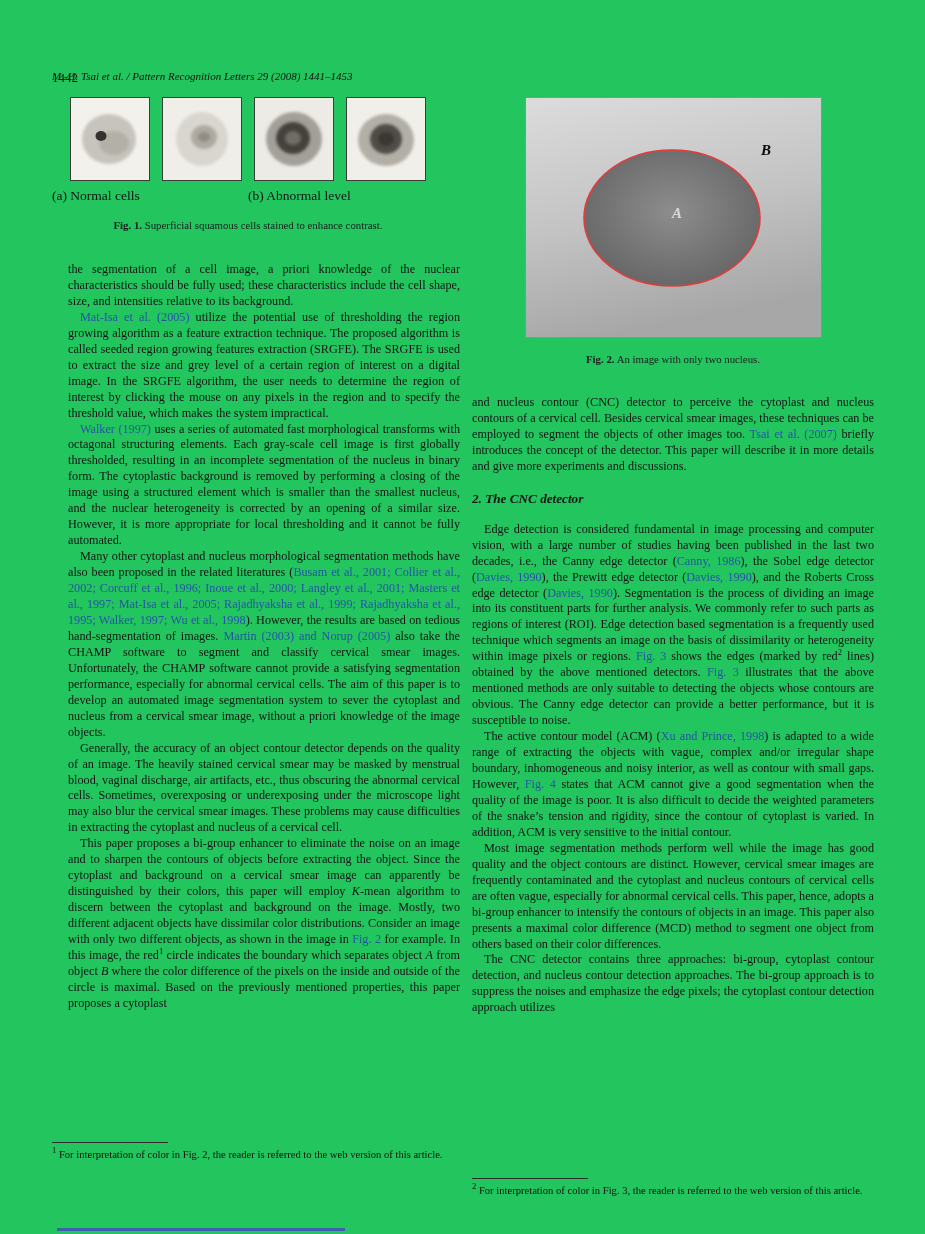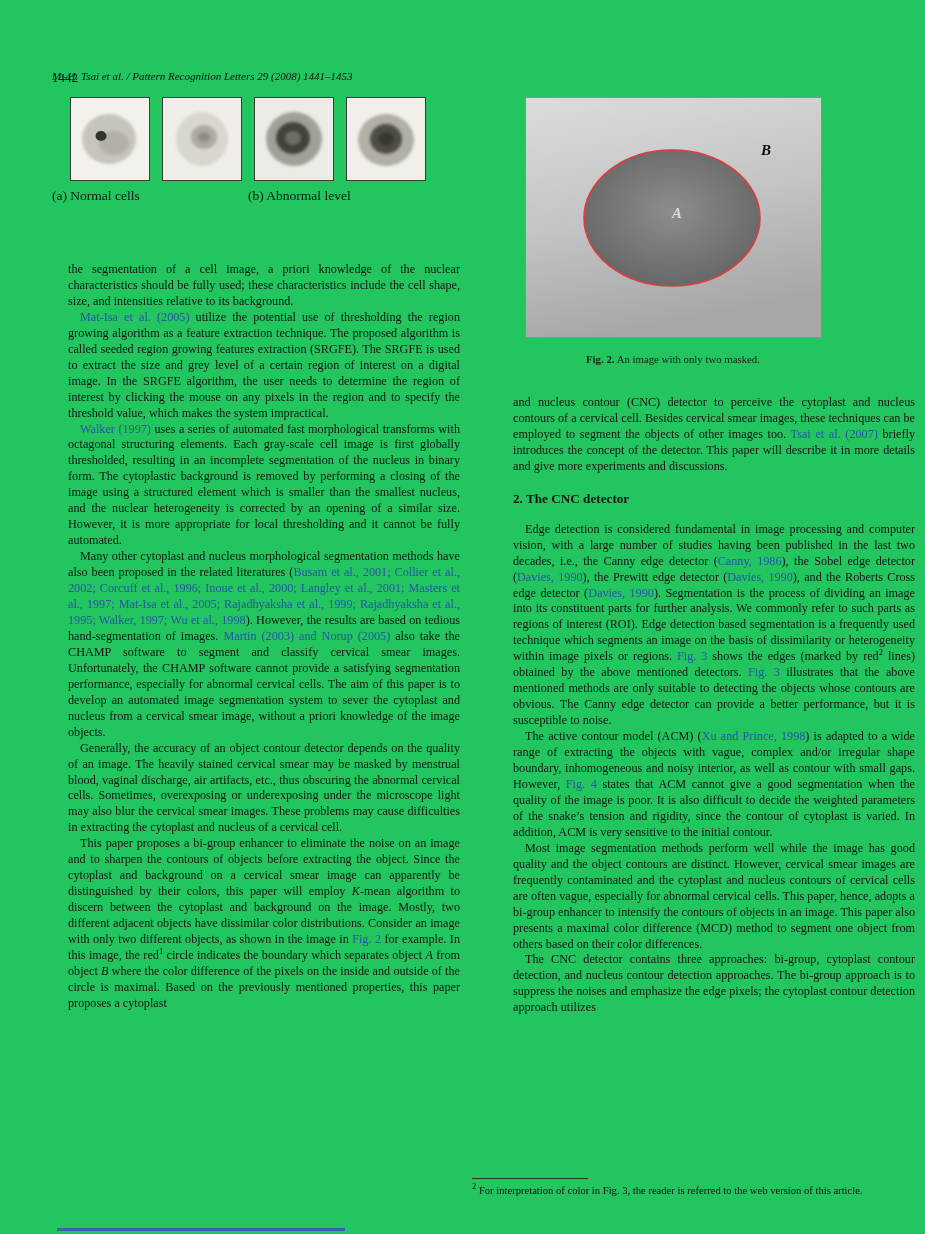--- a/index.html
+++ b/index.html
@@ -20,26 +20,26 @@
   .caption{margin-top:15px;text-align:center;font-size:10.8px;color:#1c1c1c;}
   .caption b{font-weight:bold;}
   
   .figure2{position:absolute;left:472px;top:97px;width:402px;margin:0;}
   .fig2-image{width:297px;height:241px;margin:0 auto;}
   .fig2-image svg{display:block;}
   .figtext{font-family:"Liberation Serif",serif;font-style:italic;font-weight:bold;font-size:15px;}
   
   .col{position:absolute;text-align:justify;font-size:12.2px;line-height:15.95px;}
   .col-left{left:52px;top:262px;width:392px;margin-left:16px;}
-  .col-right{left:472px;top:395px;width:402px;margin-left:41px;}
+  .col-right{left:472px;top:395px;width:402px;}
   p.para{margin:0;}
   p.para.indent{text-indent:12px;}
   a.cite{color:var(--link,#2456a6);text-decoration:none;cursor:pointer;}
   sup{font-size:8.5px;line-height:0;vertical-align:super;}
-  .section-heading{font-size:13.2px;font-weight:bold;margin:16px 0 15px 0;text-align:left;}
+  .section-heading{font-size:13.2px;font-weight:bold;margin:16px 0 15px 0;text-align:left;font-style:italic;}
   
   .footnote{position:absolute;width:392px;font-size:10.6px;line-height:13.2px;text-align:justify;color:#111;}
   .footnote p{margin:0;}
   .fn-left{left:52px;top:1142px;}
   .fn-right{left:472px;top:1178px;}
   .fn-rule{width:116px;border-top:1px solid #2b2b2b;margin-bottom:5px;}
   .bottom-rule{position:absolute;left:57px;top:1228px;width:288px;height:3px;background:#3c5fae;}
 </style>
 </head>
 <body>
@@ -103,20 +103,24 @@
           <ellipse cx="39" cy="42" rx="28" ry="26" fill="#b2afa7" filter="url(#f1d)"></ellipse>
           <ellipse cx="39" cy="41" rx="16" ry="15" fill="#504d47" filter="url(#f1d)"></ellipse>
           <ellipse cx="39" cy="41" rx="8" ry="7" fill="#3a3833" filter="url(#f1d)"></ellipse>
         </svg>
       </div>
     </div>
     <div class="fig1-labels">
       <span>(a) Normal cells</span>
       <span>(b) Abnormal level</span>
     </div>
+    <figcaption class="caption">
+      <b>Fig. 1.</b>
+      <span>Superficial squamous cells stained to enhance contrast.</span>
+    </figcaption>
   </figure>
 
   <figure class="figure2">
     <div class="fig2-image">
       <svg width="297" height="241" viewBox="0 0 297 241">
         <defs>
           <linearGradient id="bgGrad" x1="0" y1="0" x2="0.25" y2="1">
             <stop offset="0" stop-color="#dcdcdc"></stop>
             <stop offset="0.55" stop-color="#c3c3c3"></stop>
             <stop offset="1" stop-color="#a7a7a7"></stop>
@@ -127,21 +131,21 @@
           </radialGradient>
         </defs>
         <rect x="0.5" y="0.5" width="296" height="240" fill="url(#bgGrad)" stroke="#8f8f8f"></rect>
         <ellipse cx="147" cy="121" rx="88" ry="68" fill="url(#ellGrad)" stroke="#e23b3b" stroke-width="1.6"></ellipse>
         <text class="figtext" x="152" y="121" text-anchor="middle" fill="#d8d8d8">A</text>
         <text class="figtext" x="236" y="58" fill="#0a0a0a">B</text>
       </svg>
     </div>
     <figcaption class="caption fig2-caption">
       <b>Fig. 2.</b>
-      <span>An image with only two masked.</span>
+      <span>An image with only two nucleus.</span>
     </figcaption>
   </figure>
 
   <section class="col col-left">
       <p class="para"><span>the segmentation of a cell image, a priori knowledge of the nuclear characteristics should be fully used; these characteristics include the cell shape, size, and intensities relative to its background.</span></p>
       <p class="para indent"><a class="cite" href="#">Mat-Isa et al. (2005)</a><span> utilize the potential use of thresholding the region growing algorithm as a feature extraction technique. The proposed algorithm is called seeded region growing features extraction (SRGFE). The SRGFE is used to extract the size and grey level of a certain region of interest on a digital image. In the SRGFE algorithm, the user needs to determine the region of interest by clicking the mouse on any pixels in the region and to specify the threshold value, which makes the system impractical.</span></p>
       <p class="para indent"><a class="cite" href="#">Walker (1997)</a><span> uses a series of automated fast morphological transforms with octagonal structuring elements. Each gray-scale cell image is first globally thresholded, resulting in an incomplete segmentation of the nucleus in binary form. The cytoplastic background is removed by performing a closing of the image using a structured element which is smaller than the smallest nucleus, and the nuclear heterogeneity is corrected by an opening of a similar size. However, it is more appropriate for local thresholding and it cannot be fully automated.</span></p>
       <p class="para indent"><span>Many other cytoplast and nucleus morphological segmentation methods have also been proposed in the related literatures (</span><a class="cite" href="#">Busam et al., 2001; Collier et al., 2002; Corcuff et al., 1996; Inoue et al., 2000; Langley et al., 2001; Masters et al., 1997; Mat-Isa et al., 2005; Rajadhyaksha et al., 1999; Rajadhyaksha et al., 1995; Walker, 1997; Wu et al., 1998</a><span>). However, the results are based on tedious hand-segmentation of images. </span><a class="cite" href="#">Martin (2003) and Norup (2005)</a><span> also take the CHAMP software to segment and classify cervical smear images. Unfortunately, the CHAMP software cannot provide a satisfying segmentation performance, especially for abnormal cervical cells. The aim of this paper is to develop an automated image segmentation system to sever the cytoplast and nucleus from a cervical smear image, without a priori knowledge of the image objects.</span></p>
       <p class="para indent"><span>Generally, the accuracy of an object contour detector depends on the quality of an image. The heavily stained cervical smear may be masked by menstrual blood, vaginal discharge, air artifacts, etc., thus obscuring the abnormal cervical cells. Sometimes, overexposing or underexposing under the microscope light may also blur the cervical smear images. These problems may cause difficulties in extracting the cytoplast and nucleus of a cervical cell.</span></p>
       <p class="para indent"><span>This paper proposes a bi-group enhancer to eliminate the noise on an image and to sharpen the contours of objects before extracting the object. Since the cytoplast and background on a cervical smear image can apparently be distinguished by their colors, this paper will employ </span><i>K</i><span>-mean algorithm to discern between the cytoplast and background on the image. Mostly, two different adjacent objects have dissimilar color distributions. Consider an image with only two different objects, as shown in the image in </span><a class="cite" href="#">Fig. 2</a><span> for example. In this image, the red</span><sup>1</sup><span> circle indicates the boundary which separates object </span><i>A</i><span> from object </span><i>B</i><span> where the color difference of the pixels on the inside and outside of the circle is maximal. Based on the previously mentioned properties, this paper proposes a cytoplast</span></p>
@@ -153,20 +157,24 @@
       </div>
     <h2 class="section-heading">2. The CNC detector</h2>
     <div>
         <p class="para indent"><span>Edge detection is considered fundamental in image processing and computer vision, with a large number of studies having been published in the last two decades, i.e., the Canny edge detector (</span><a class="cite" href="#">Canny, 1986</a><span>), the Sobel edge detector (</span><a class="cite" href="#">Davies, 1990</a><span>), the Prewitt edge detector (</span><a class="cite" href="#">Davies, 1990</a><span>), and the Roberts Cross edge detector (</span><a class="cite" href="#">Davies, 1990</a><span>). Segmentation is the process of dividing an image into its constituent parts for further analysis. We commonly refer to such parts as regions of interest (ROI). Edge detection based segmentation is a frequently used technique which segments an image on the basis of dissimilarity or heterogeneity within image pixels or regions. </span><a class="cite" href="#">Fig. 3</a><span> shows the edges (marked by red</span><sup>2</sup><span> lines) obtained by the above mentioned detectors. </span><a class="cite" href="#">Fig. 3</a><span> illustrates that the above mentioned methods are only suitable to detecting the objects whose contours are obvious. The Canny edge detector can provide a better performance, but it is susceptible to noise.</span></p>
         <p class="para indent"><span>The active contour model (ACM) (</span><a class="cite" href="#">Xu and Prince, 1998</a><span>) is adapted to a wide range of extracting the objects with vague, complex and/or irregular shape boundary, inhomogeneous and noisy interior, as well as contour with small gaps. However, </span><a class="cite" href="#">Fig. 4</a><span> states that ACM cannot give a good segmentation when the quality of the image is poor. It is also difficult to decide the weighted parameters of the snake’s tension and rigidity, since the contour of cytoplast is varied. In addition, ACM is very sensitive to the initial contour.</span></p>
         <p class="para indent"><span>Most image segmentation methods perform well while the image has good quality and the object contours are distinct. However, cervical smear images are frequently contaminated and the cytoplast and nucleus contours of cervical cells are often vague, especially for abnormal cervical cells. This paper, hence, adopts a bi-group enhancer to intensify the contours of objects in an image. This paper also presents a maximal color difference (MCD) method to segment one object from others based on their color differences.</span></p>
         <p class="para indent"><span>The CNC detector contains three approaches: bi-group, cytoplast contour detection, and nucleus contour detection approaches. The bi-group approach is to suppress the noises and emphasize the edge pixels; the cytoplast contour detection approach utilizes</span></p>
       </div>
   </section>
 
+  <div class="footnote fn-left">
+    <div class="fn-rule"></div>
+    <p><sup>1</sup> <span>For interpretation of color in Fig. 2, the reader is referred to the web version of this article.</span></p>
+  </div>
   <div class="footnote fn-right">
     <div class="fn-rule"></div>
     <p><sup>2</sup> <span>For interpretation of color in Fig. 3, the reader is referred to the web version of this article.</span></p>
   </div>
 
   <div class="bottom-rule"></div>
 
 </div>
 
 </body></html>

